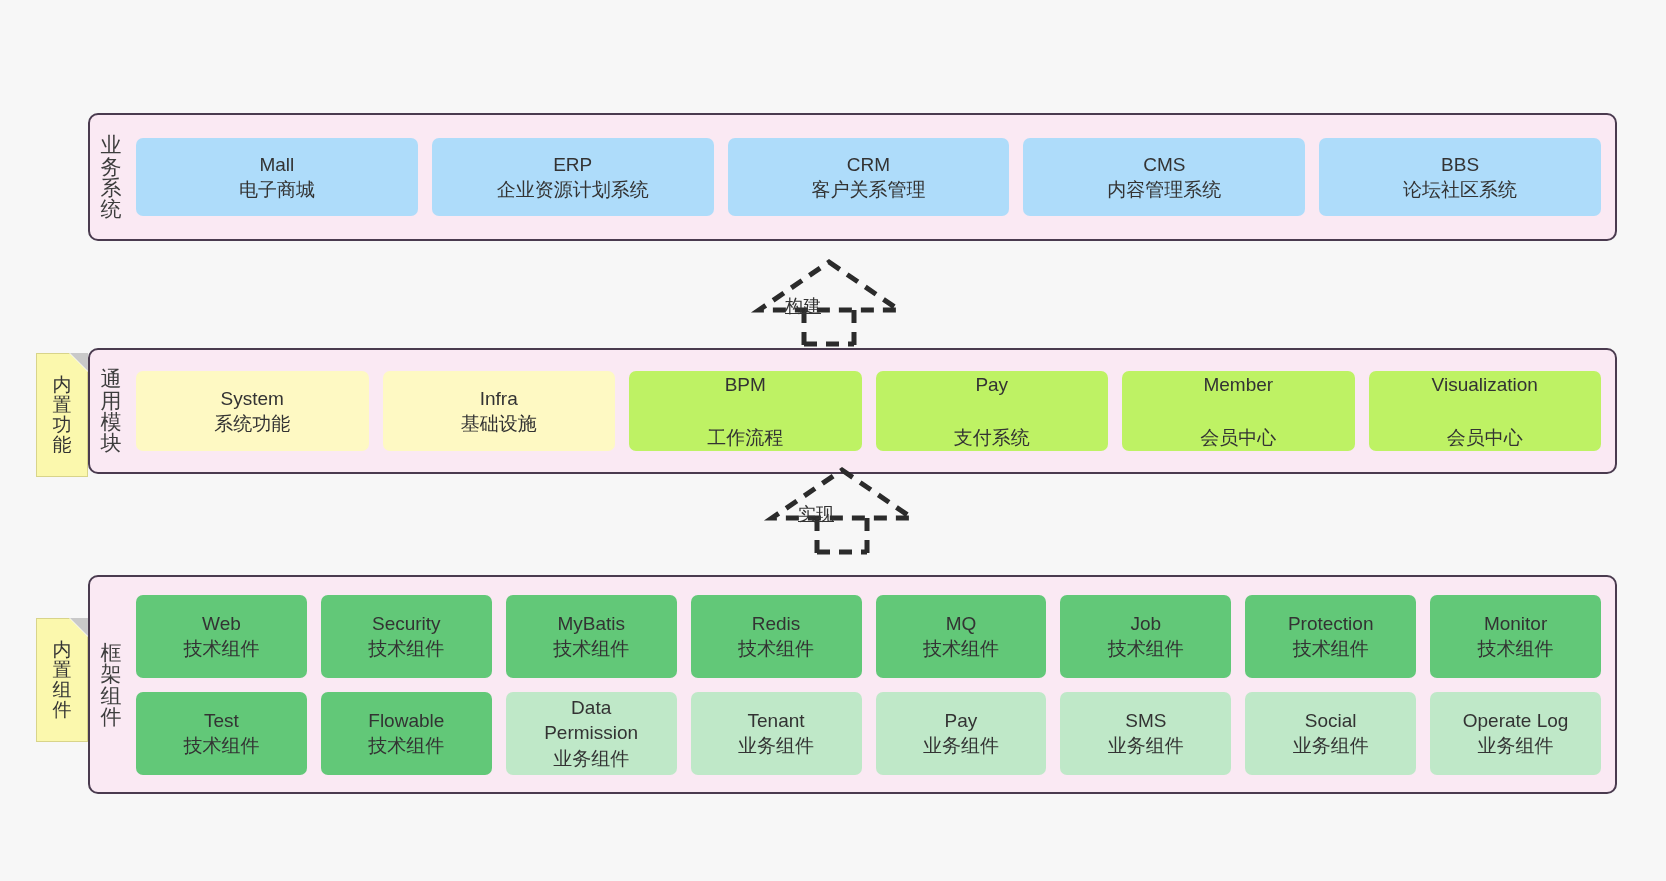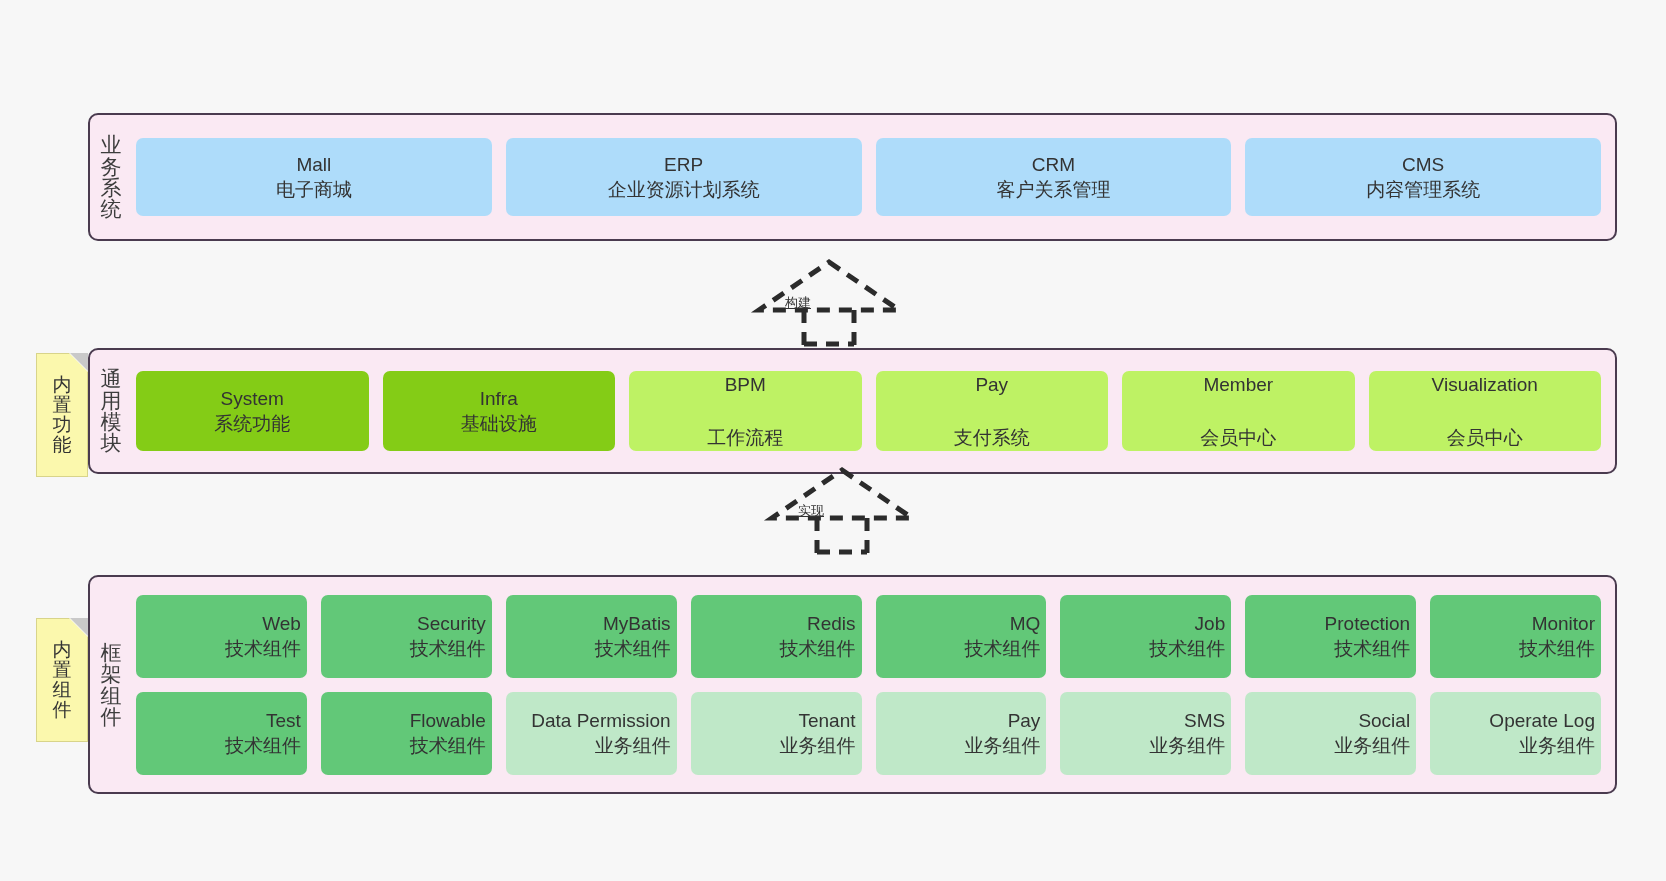--- a/index.html
+++ b/index.html
@@ -51,41 +51,41 @@
     flex:1 1 0;
     border-radius:7px;
     display:flex;
     flex-direction:column;
     align-items:center;
     justify-content:center;
     text-align:center;
     font-size:19px;
     line-height:1.32;
     color:#333333;
-    padding:4px 6px;
+    padding:4px 19px;
   }
   .box .t1 { display:block; }
   .box .t2 { display:block; }
 
   
   .c-blue      { background:#aedcfa; }
-  .c-red       { background:#84cc16; }
+  .c-red       { background:#fef9c3; }
   .c-pink      { background:#bef264;gap:28px; }
   .c-green     { background:#62c878; }
   .c-lgreen    { background:#bfe8c8; }
 
   
   #layer-business  { left:88px;  top:113px; width:1529px; height:128px; }
   #layer-business .box { height:78px; }
 
   #layer-common    { left:88px;  top:348px; width:1529px; height:126px; }
   #layer-common .box { height:80px; }
 
   #layer-framework { left:88px;  top:575px; width:1529px; height:219px; }
-  #layer-framework .box { height:83px;align-items:flex-end; }
+  #layer-framework .box { height:83px; }
   #layer-framework .boxes { gap:14px; padding:0 14px 0 4px; }
 
   
   .note {
     position:absolute;
     width:52px;
     background:#fbf8ad;
     border:1px solid #d8d48a;
     display:flex;
     flex-direction:column;
@@ -118,21 +118,21 @@
   .arrow { position:absolute; z-index:2; }
   #arrow-build  { left:755px; top:258px; width:148px; height:88px; }
   #arrow-impl   { left:768px; top:466px; width:148px; height:88px; }
 
   .arrow svg { display:block; overflow:visible; }
   .arrow-label {
     position:absolute;
     left:0; right:0;
     top:38px;
     text-align:left;
-    font-size:13px;
+    font-size:18px;
     color:#333333;
     background:transparent;
     text-decoration:underline;
   }
   #arrow-build .arrow-label  { top:36px; left:30px; right:auto; }
   #arrow-impl  .arrow-label  { top:36px; left:30px; right:auto; }
 </style>
 </head>
 <body>
 
@@ -155,20 +155,24 @@
           <span class="t1">ERP</span>
           <span class="t2">企业资源计划系统</span>
         </div>
         <div class="box c-blue">
           <span class="t1">CRM</span>
           <span class="t2">客户关系管理</span>
         </div>
         <div class="box c-blue">
           <span class="t1">CMS</span>
           <span class="t2">内容管理系统</span>
+        </div>
+        <div class="box c-blue">
+          <span class="t1">BBS</span>
+          <span class="t2">论坛社区系统</span>
         </div>
       </div>
     </div>
   </div>
 
   <div class="arrow" id="arrow-build">
     <svg width="148" height="88" viewBox="0 0 148 88">
       <path d="M74 4 L144 52 L4 52 Z" fill="none" stroke="#2b2b2b" stroke-width="5" stroke-dasharray="13,9" stroke-linecap="butt"></path>
       <path d="M49 52 L49 88 M99 52 L99 88 M49 86 L99 86" fill="none" stroke="#2b2b2b" stroke-width="5" stroke-dasharray="13,9" stroke-linecap="butt"></path>
     </svg>

